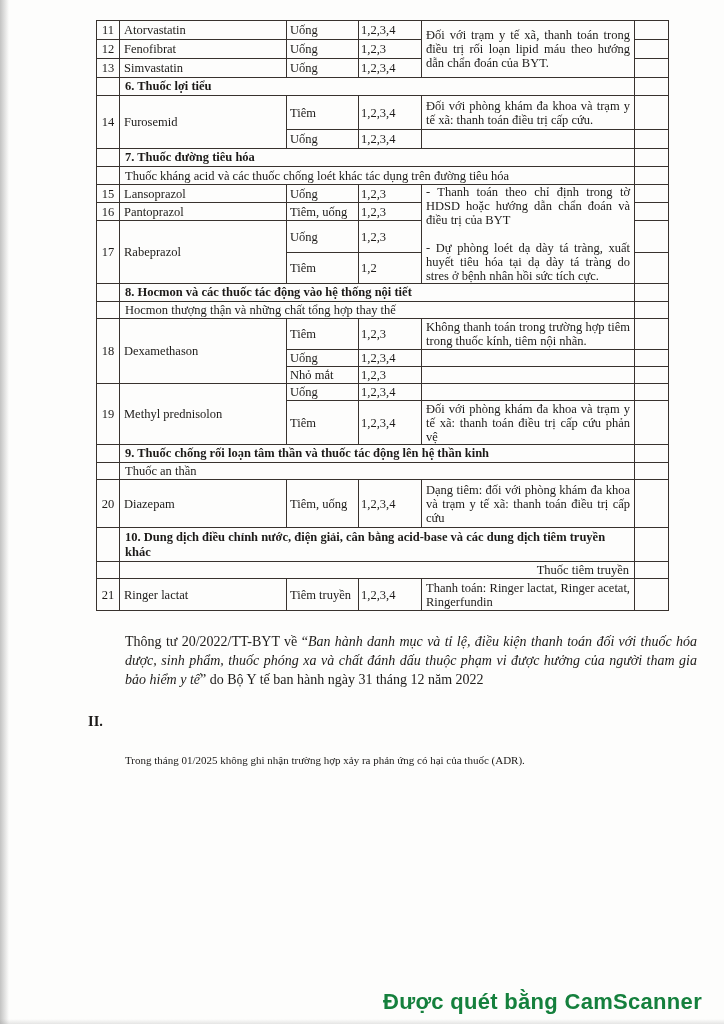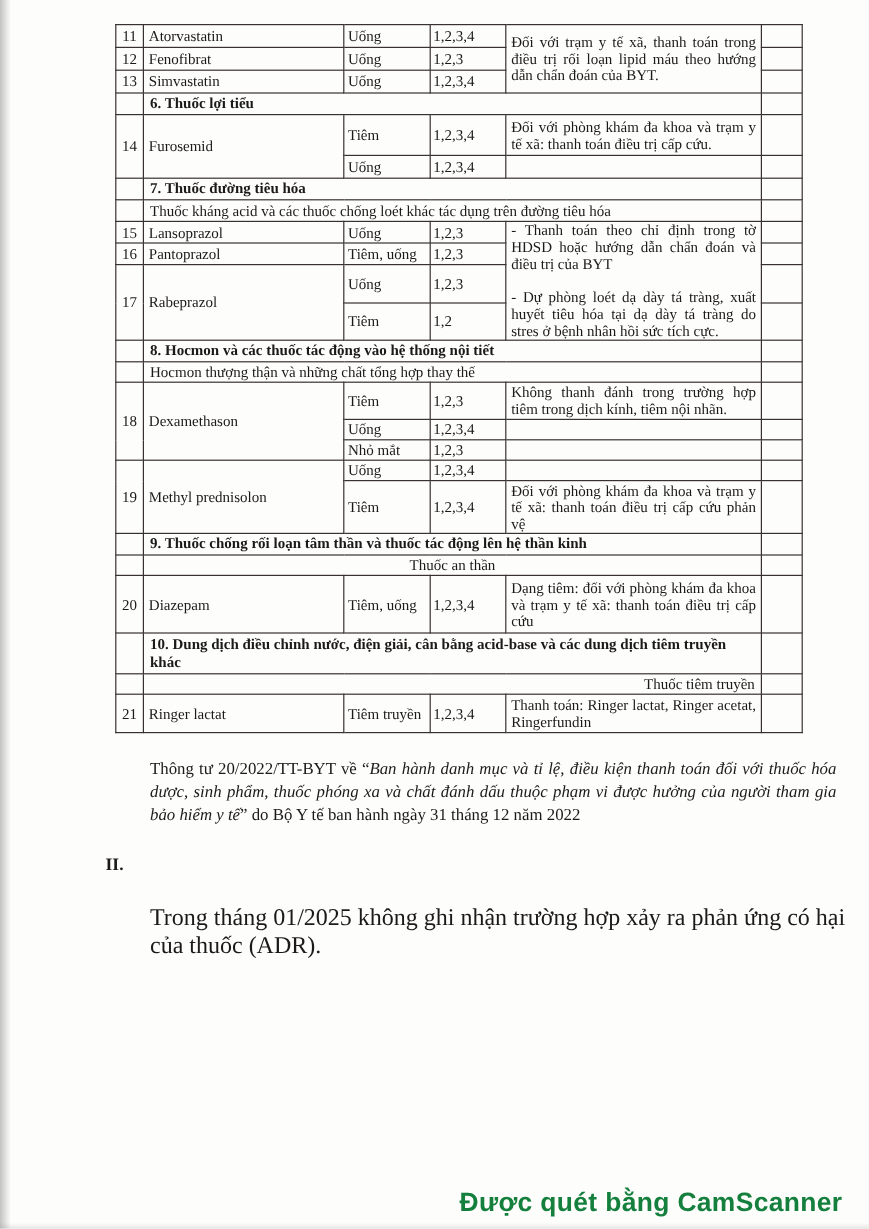--- a/index.html
+++ b/index.html
@@ -38,21 +38,21 @@
 
   .textblock { position:absolute; left:65px; top:620px; width:640px; }
   .ref-heading { font-weight:bold; font-size:14px; }
   .ref-para {
     margin:12px 0 0 60px; width:572px;
     font-size:14px; line-height:19px; text-align:justify;
   }
   .ref-para .q { font-style:italic; }
   .sec2-row { display:flex; margin:24px 0 0 23px; font-weight:bold; font-size:14.5px; }
   .sec2-row .sec2-num { width:37px; flex:0 0 37px; }
-  .sec2-body { margin:24px 0 0 60px; font-size:20px; }
+  .sec2-body { margin:24px 0 0 60px; font-size:11px; }
 
   .camscanner {
     position:absolute; right:22px; bottom:9px;
     font-family:"Liberation Sans", sans-serif; font-weight:bold;
     font-size:22px; color:#15803d; letter-spacing:.3px;
   }
 </style>
 </head>
 <body>
 
@@ -158,21 +158,21 @@
         <tr style="height: 17px;">
           <td class="num"></td>
           <td class="sub" colspan="4">Hocmon thượng thận và những chất tổng hợp thay thế</td>
           <td class="blank"></td>
         </tr>
         <tr style="height: 31px;">
           <td class="num" rowspan="3">18</td>
           <td class="name" rowspan="3">Dexamethason</td>
           <td class="route">Tiêm</td>
           <td class="rate">1,2,3</td>
-          <td class="note">Không thanh đánh trong trường hợp tiêm trong dịch kính, tiêm nội nhãn.</td>
+          <td class="note">Không thanh toán trong trường hợp tiêm trong thuốc kính, tiêm nội nhãn.</td>
           <td class="blank"></td>
         </tr>
         <tr style="height: 17px;">
           <td class="route">Uống</td>
           <td class="rate">1,2,3,4</td>
           <td class="note"></td>
           <td class="blank"></td>
         </tr>
         <tr style="height: 17px;">
           <td class="route">Nhỏ mắt</td>
@@ -192,21 +192,21 @@
           <td class="route">Tiêm</td>
           <td class="rate">1,2,3,4</td>
           <td class="note">Đối với phòng khám đa khoa và trạm y tế xã: thanh toán điều trị cấp cứu phản vệ</td>
           <td class="blank"></td>
         </tr>
         <tr style="height: 17px;">
           <td class="num"></td>
           <td class="sec" colspan="4">9. Thuốc chống rối loạn tâm thần và thuốc tác động lên hệ thần kinh</td>
           <td class="blank"></td>
         </tr>
-        <tr style="height: 17px; text-align: center;">
+        <tr style="height: 17px;">
           <td class="num"></td>
           <td class="sub" colspan="4">Thuốc an thần</td>
           <td class="blank"></td>
         </tr>
         <tr style="height: 48px;">
           <td class="num">20</td>
           <td class="name">Diazepam</td>
           <td class="route">Tiêm, uống</td>
           <td class="rate">1,2,3,4</td>
           <td class="note">Dạng tiêm: đối với phòng khám đa khoa và trạm y tế xã: thanh toán điều trị cấp cứu</td>

